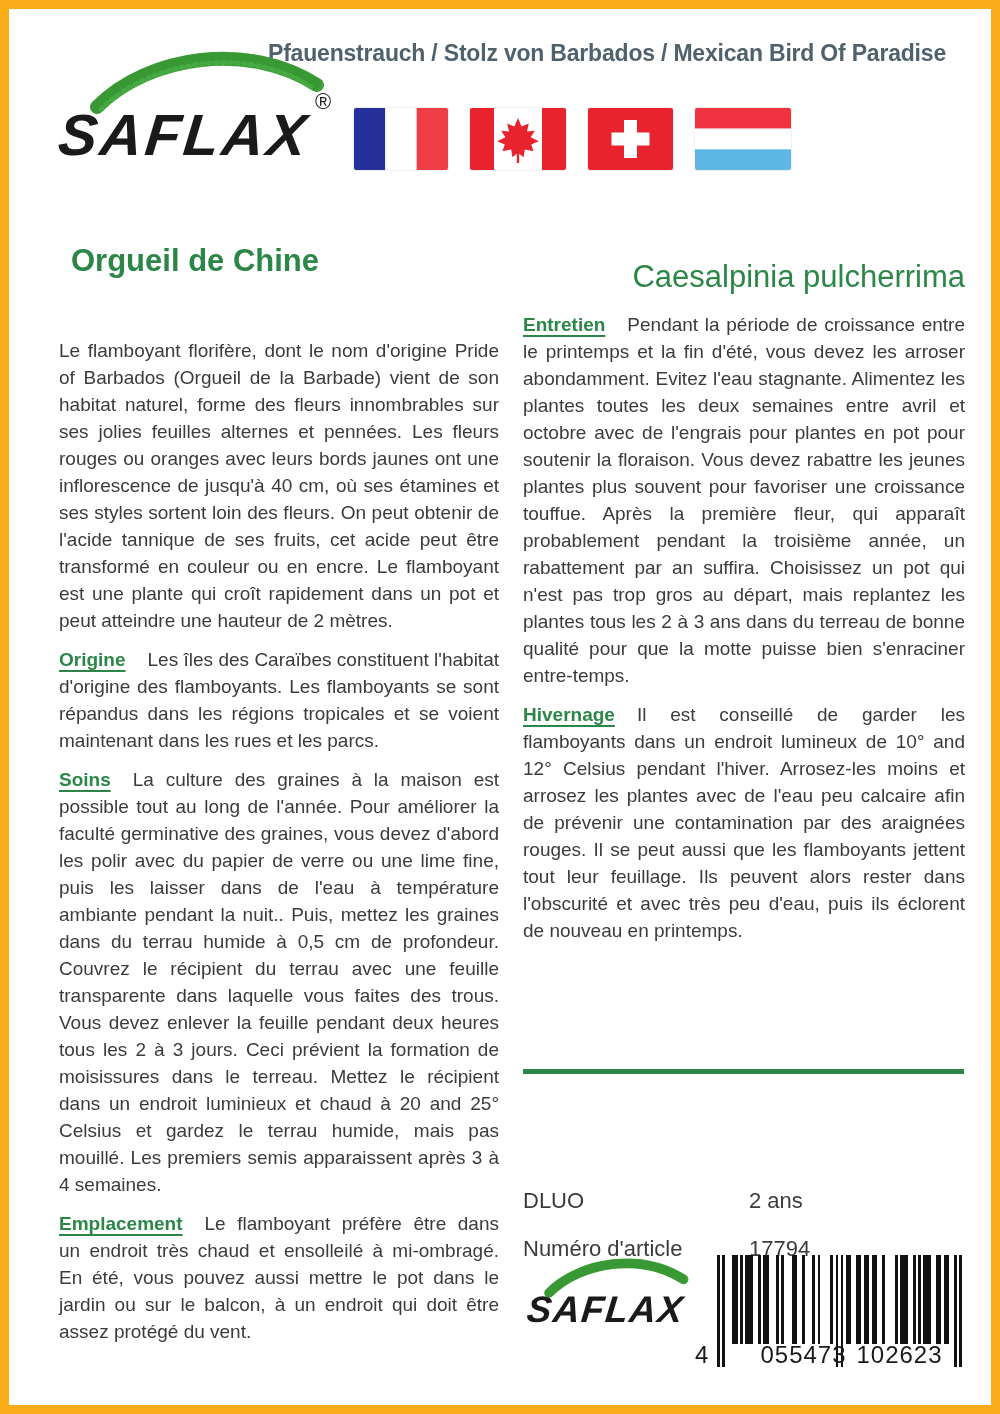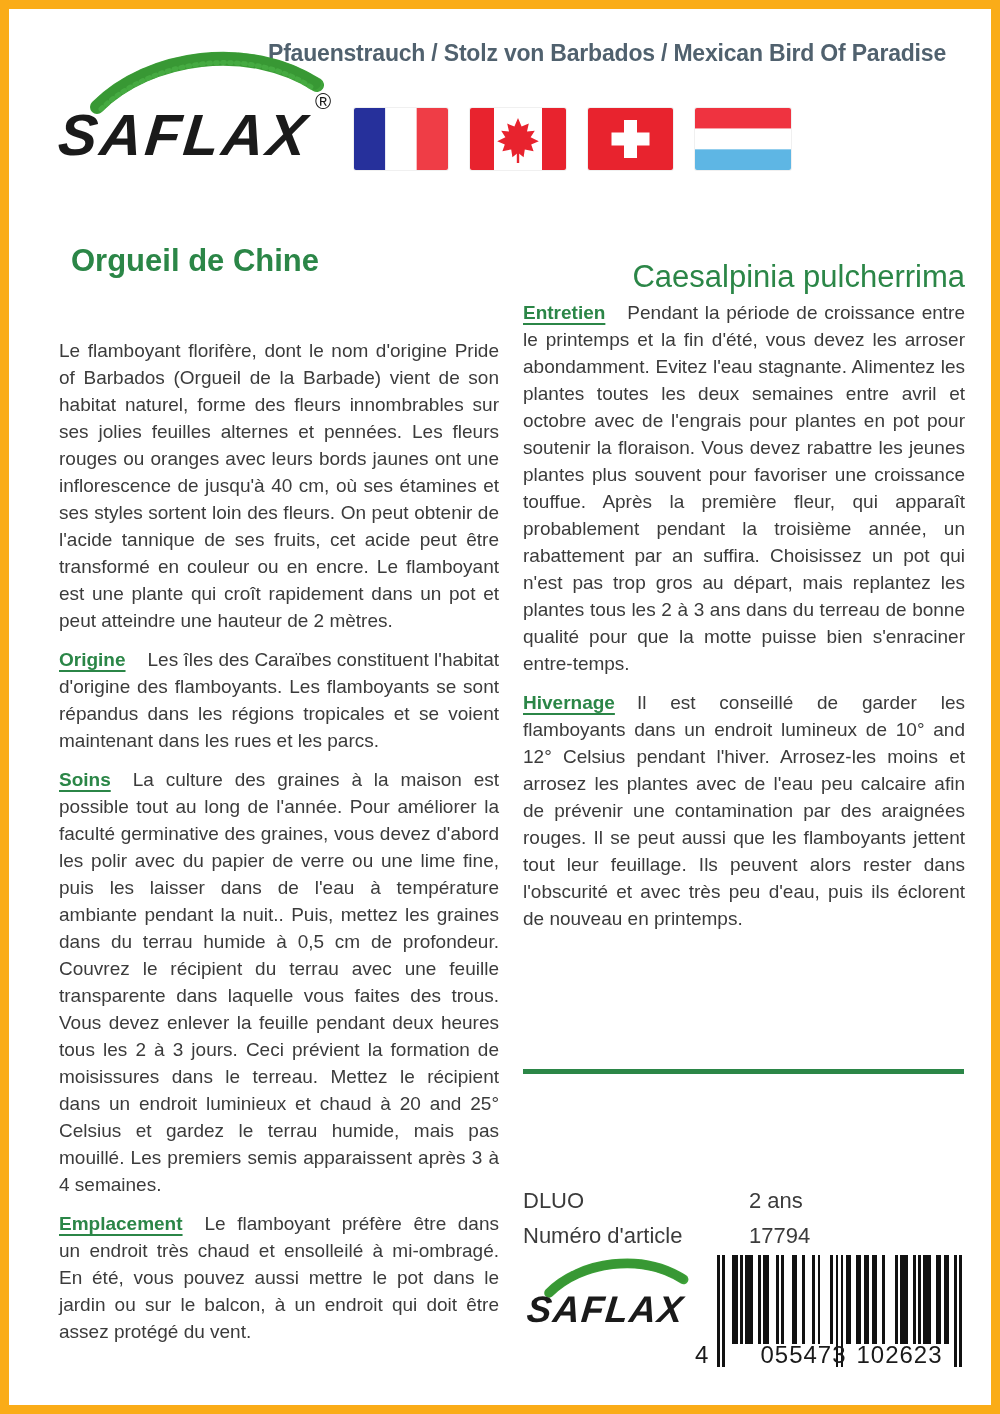--- a/index.html
+++ b/index.html
@@ -47,34 +47,34 @@
   
   .title-left {
     position:absolute; left:50px; top:222px; margin:12px;
     font-size:31px; font-weight:700; color:#2B8647; letter-spacing:0;
   }
   .col { position:absolute; font-size:19px; line-height:27px; text-align:justify; }
   .col-left  { left:50px;  top:296px; width:440px;margin-top:32px; }
   .col-right { left:514px; top:250px; width:442px; }
   .col p { margin:0 0 12px 0; }
   .title-right {
-    margin:0 0 4px 0; text-align:right;
+    margin:0 0 16px 0; text-align:right;
     font-size:31px; font-weight:400; color:#2B8647; line-height:36px;
   }
   .run-in {
     color:#2B8647; font-weight:700;
     text-decoration:underline; text-decoration-thickness:2px; text-underline-offset:4px;
     padding-right:22px;
   }
 
   
   .rule-green { position:absolute; left:514px; top:1060px; width:441px; height:5px; background:#2B8647; }
   .info-grid {
     position:absolute; left:514px; top:1176px; width:442px;
-    display:grid; grid-template-columns:226px 1fr; row-gap:3px;
+    display:grid; grid-template-columns:226px 1fr; row-gap:16px;
     font-size:22px; line-height:32px; color:#3B3B3B;
   }
   .barcode { position:absolute; left:688px; top:1246px; width:270px; height:120px; }
   .barcode svg { position:absolute; left:20px; top:0; }
   .barcode-digit {
     position:absolute; top:86px;
     font-size:24px; letter-spacing:1px; color:#1A1A1A;
     font-family:"Liberation Sans","DejaVu Sans",sans-serif;
   }
   .bd-prefix { left:-2px; }

